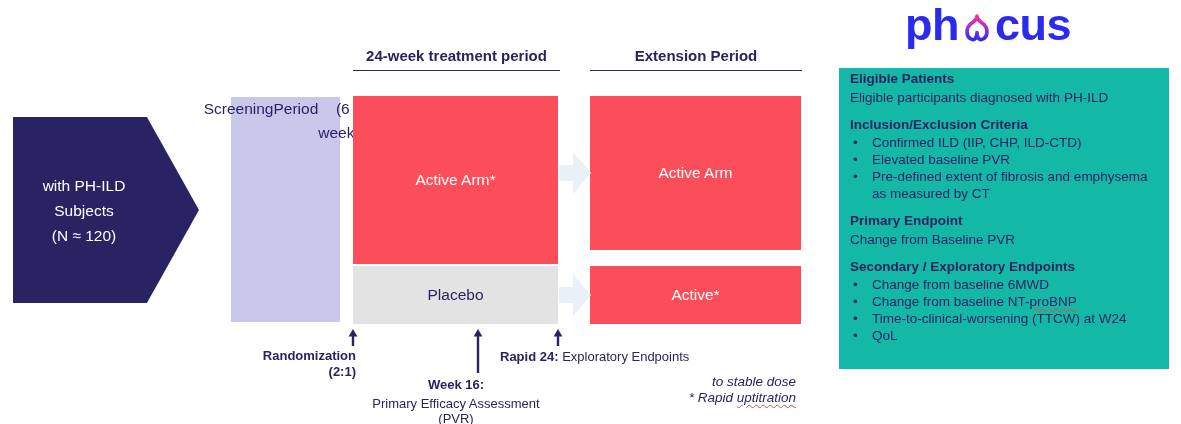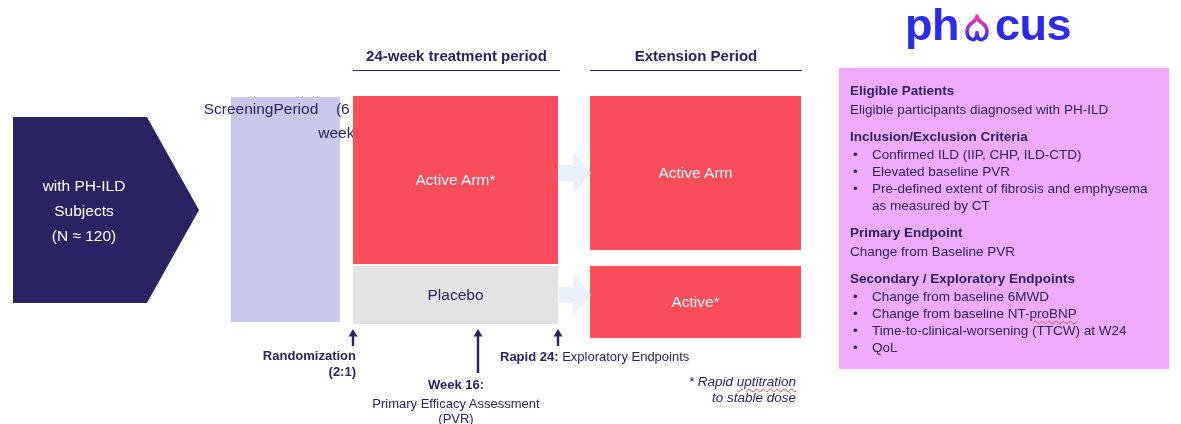--- a/index.html
+++ b/index.html
@@ -29,21 +29,21 @@
   }
   .hdr-treatment{left:353px;width:207px;}
   .hdr-extension{left:590px;width:212px;}
   
   .box{position:absolute;display:flex;align-items:center;justify-content:center;font-size:15.5px;}
   .box-red{background:#fb4d5a;color:#ffffff;}
   .box-gray{background:#e3e3e3;color:#2a2363;}
   .b-active1{left:353px;top:96px;width:205px;height:168px;}
   .b-active-ext{left:590px;top:96px;width:211px;height:154px;}
   .b-placebo{left:353px;top:266px;width:205px;height:58px;}
-  .b-active-star{left:590px;top:266px;width:211px;height:72px;}
+  .b-active-star{left:590px;top:266px;width:211px;height:58px;}
   
   .flow-arrow{position:absolute;width:32px;height:44px;}
   .fa-top{left:559px;top:151px;}
   .fa-bottom{left:559px;top:273px;}
   
   .tick{position:absolute;}
   .tick-rand{left:347px;top:329px;}
   .tick-w16{left:472px;top:329px;}
   .tick-w24{left:552px;top:329px;}
   
@@ -60,21 +60,21 @@
   .wavy{text-decoration:underline;text-decoration-style:wavy;text-decoration-color:#e04b45;text-decoration-thickness:1px;text-underline-offset:2px;}
   
   .logo{
     position:absolute;left:905px;top:0px;display:flex;align-items:flex-start;
     color:#2b2bf0;font-size:45px;font-weight:600;letter-spacing:-0.5px;line-height:50px;
   }
   .logo svg{margin:2px 1px 0 1px;display:block;}
   
   .panel{
     position:absolute;left:839px;top:68px;width:330px;height:301px;box-sizing:border-box;
-    background:#f0abfc;color:#2a2363;font-size:13.5px;line-height:17px;padding:14px 11px;
+    background:#14b8a6;color:#2a2363;font-size:13.5px;line-height:17px;padding:2px 11px;
   }
   .panel-section{margin-top:10px;}
   .panel-section:first-child{margin-top:0;}
   .panel-heading{font-weight:bold;}
   .panel-body{margin-top:2px;}
   .bullet-list{margin-top:1px;}
   .bullet-item{display:flex;}
   .bullet-dot{width:22px;flex:none;padding-left:3px;box-sizing:border-box;}
   .bullet-text{flex:1;}
 </style>
@@ -129,22 +129,22 @@
   </div>
 
   <div class="ann ann-w16">
     <div class="bold-line">Week 16:</div>
     <div>Primary Efficacy Assessment (PVR)</div>
   </div>
 
   <div class="ann ann-w24"><span class="b">Rapid 24:</span><span> Exploratory Endpoints</span></div>
 
   <div class="footnote">
+    <div>to stable dose</div>
     <div><span>* Rapid </span><span class="wavy">uptitration</span></div>
-    <div>to stable dose</div>
   </div>
 
   <div class="logo">
     <span>ph</span>
     <svg width="34" height="44" viewBox="0 0 34 42">
       <defs>
         <linearGradient id="lunggrad" x1="0" y1="0" x2="0" y2="1">
           <stop offset="0" stop-color="#ff2b9d"></stop>
           <stop offset="0.45" stop-color="#a832d8"></stop>
           <stop offset="1" stop-color="#2b2bf0"></stop>

